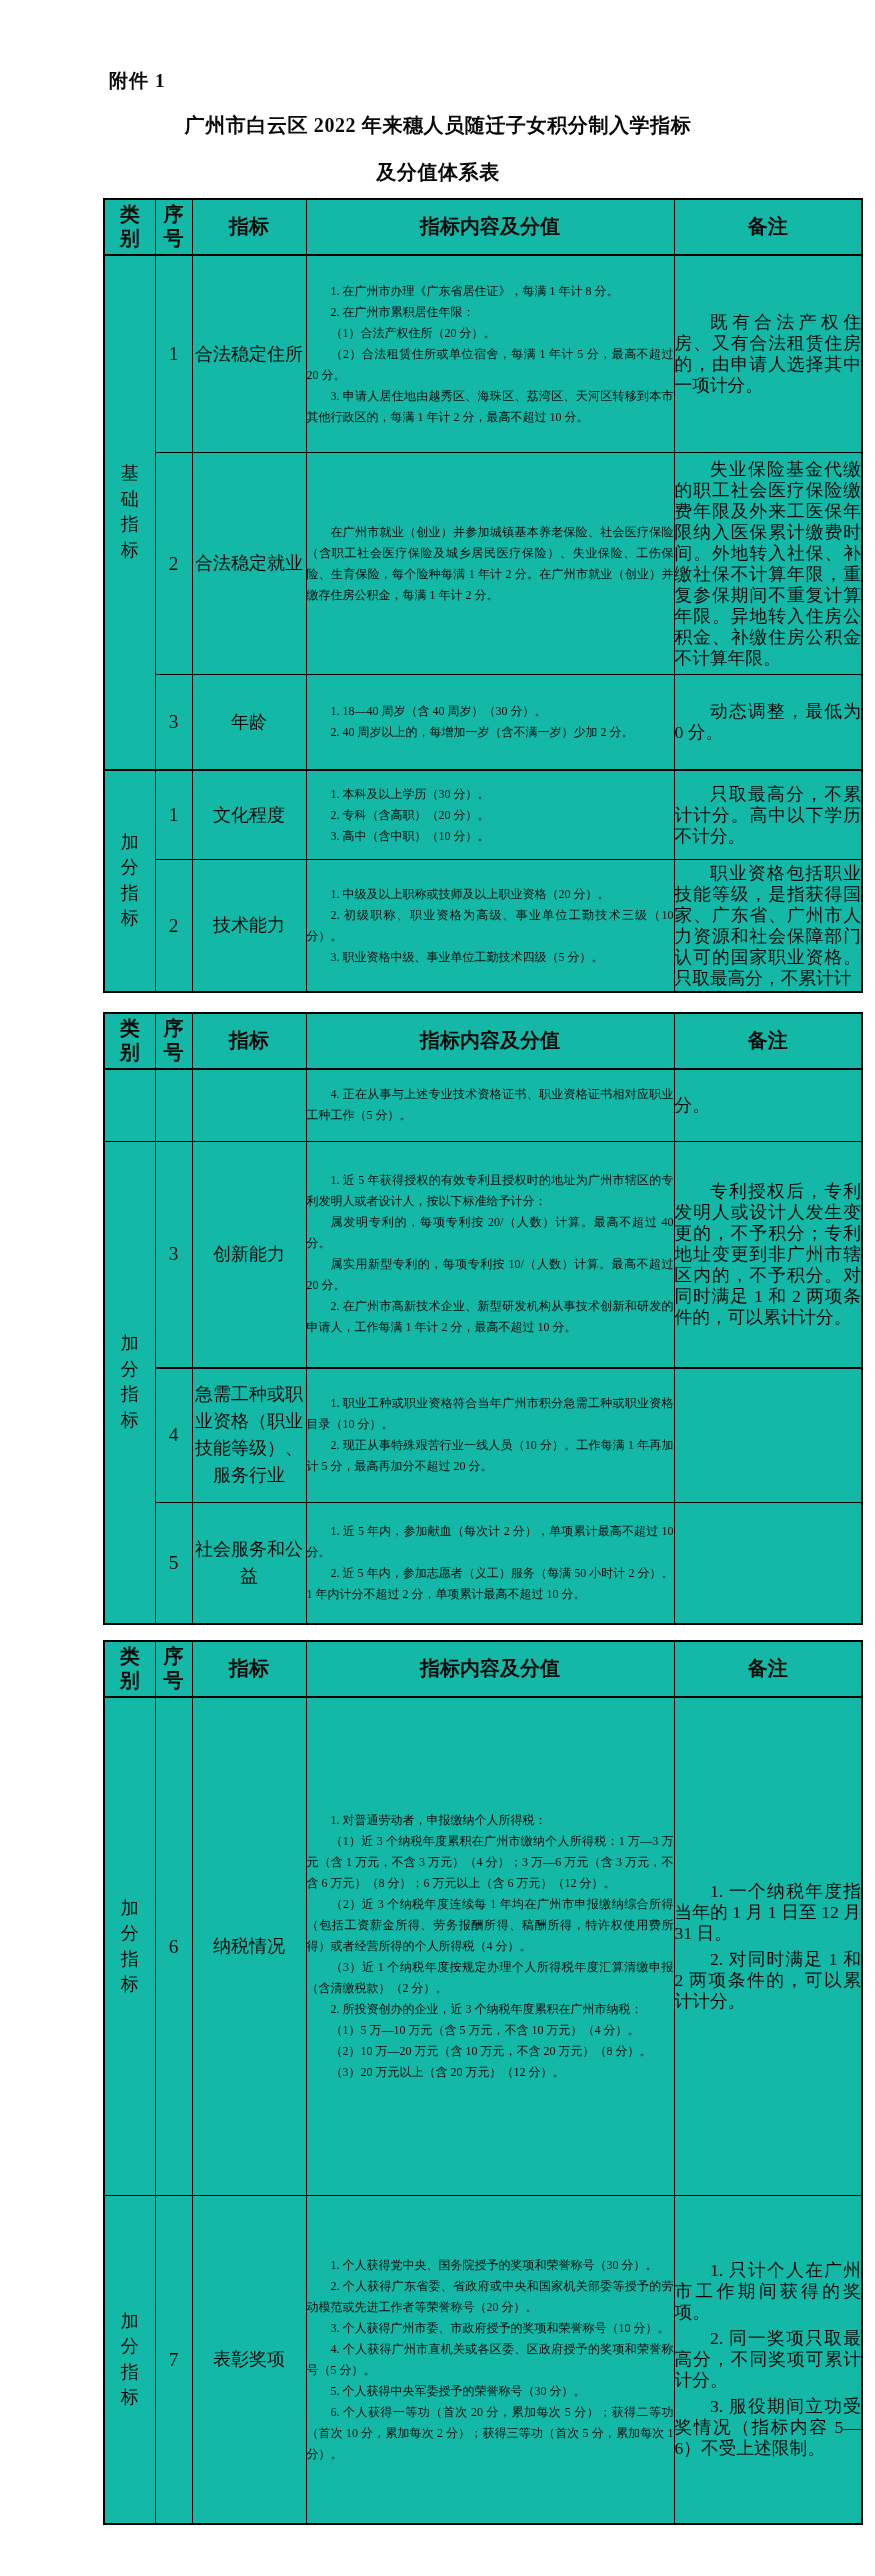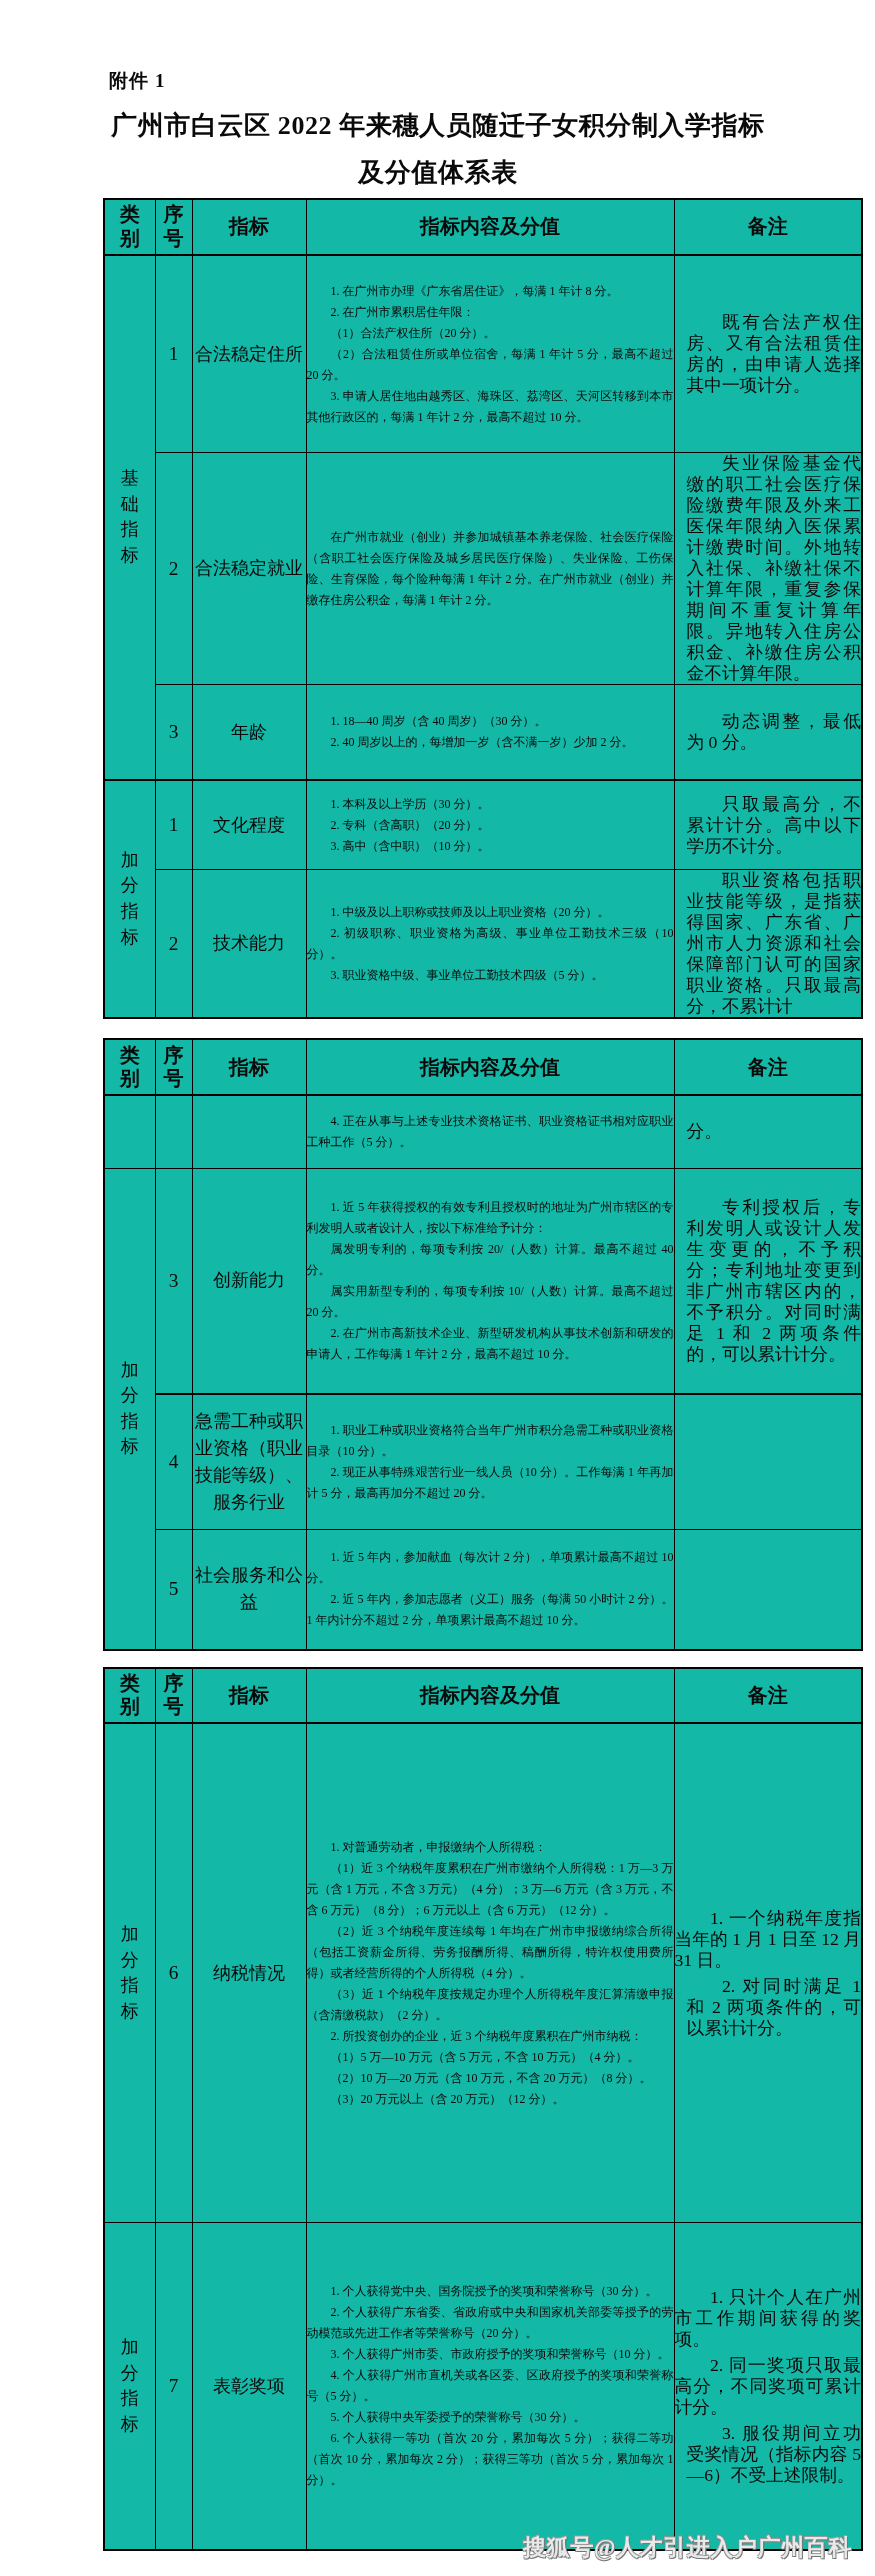--- a/index.html
+++ b/index.html
@@ -19,21 +19,21 @@
     font-size: 19px;
     font-weight: bold;
     letter-spacing: 1.1px;
   }
   .doc-title {
     position: absolute;
     left: 0;
     top: 102px;
     width: 100%;
     text-align: center;
-    font-size: 26px;
+    font-size: 20px;
     font-weight: bold;
   }
   .doc-title .tline { line-height: 47px; height: 47px; letter-spacing: 0.6px; }
 
   .tables-wrap {
     position: absolute;
     left: 103px;
     top: 198px;
     width: 758px;
   }
@@ -90,21 +90,21 @@
   }
   td.remark {
     font-size: 17.7px;
     line-height: 21px;
     text-align: justify;
     text-justify: inter-ideograph;
     padding: 5px 7.2px;
   }
   td.content p, td.remark p { margin: 0; text-indent: 2em; }
   td.remark p { margin-bottom: 5px; }
-  td.remark p:last-child { margin-bottom: 0; padding-left: 12px; }
+  td.remark p:last-child { margin-bottom: 0; }
   p.noind { text-indent: 0 !important; }
   tr.thick-top td { border-top: 2.8px solid #000; }
 
   .watermark {
     position: absolute;
     right: 24px;
     top: 2532px;
     font-size: 23px;
     font-weight: bold;
     letter-spacing: 0.6px;
@@ -318,15 +318,14 @@
             </td>
             <td class="remark">
               <p>1. 只计个人在广州市工作期间获得的奖项。</p>
               <p>2. 同一奖项只取最高分，不同奖项可累计计分。</p>
               <p>3. 服役期间立功受奖情况（指标内容 5—6）不受上述限制。</p>
             </td>
           </tr>
         </tbody>
       </table>
     </div>
-  <div class="watermark">搜狐号@人才引进入户广州百科</div>
 </div>
 
 
 </body></html>

